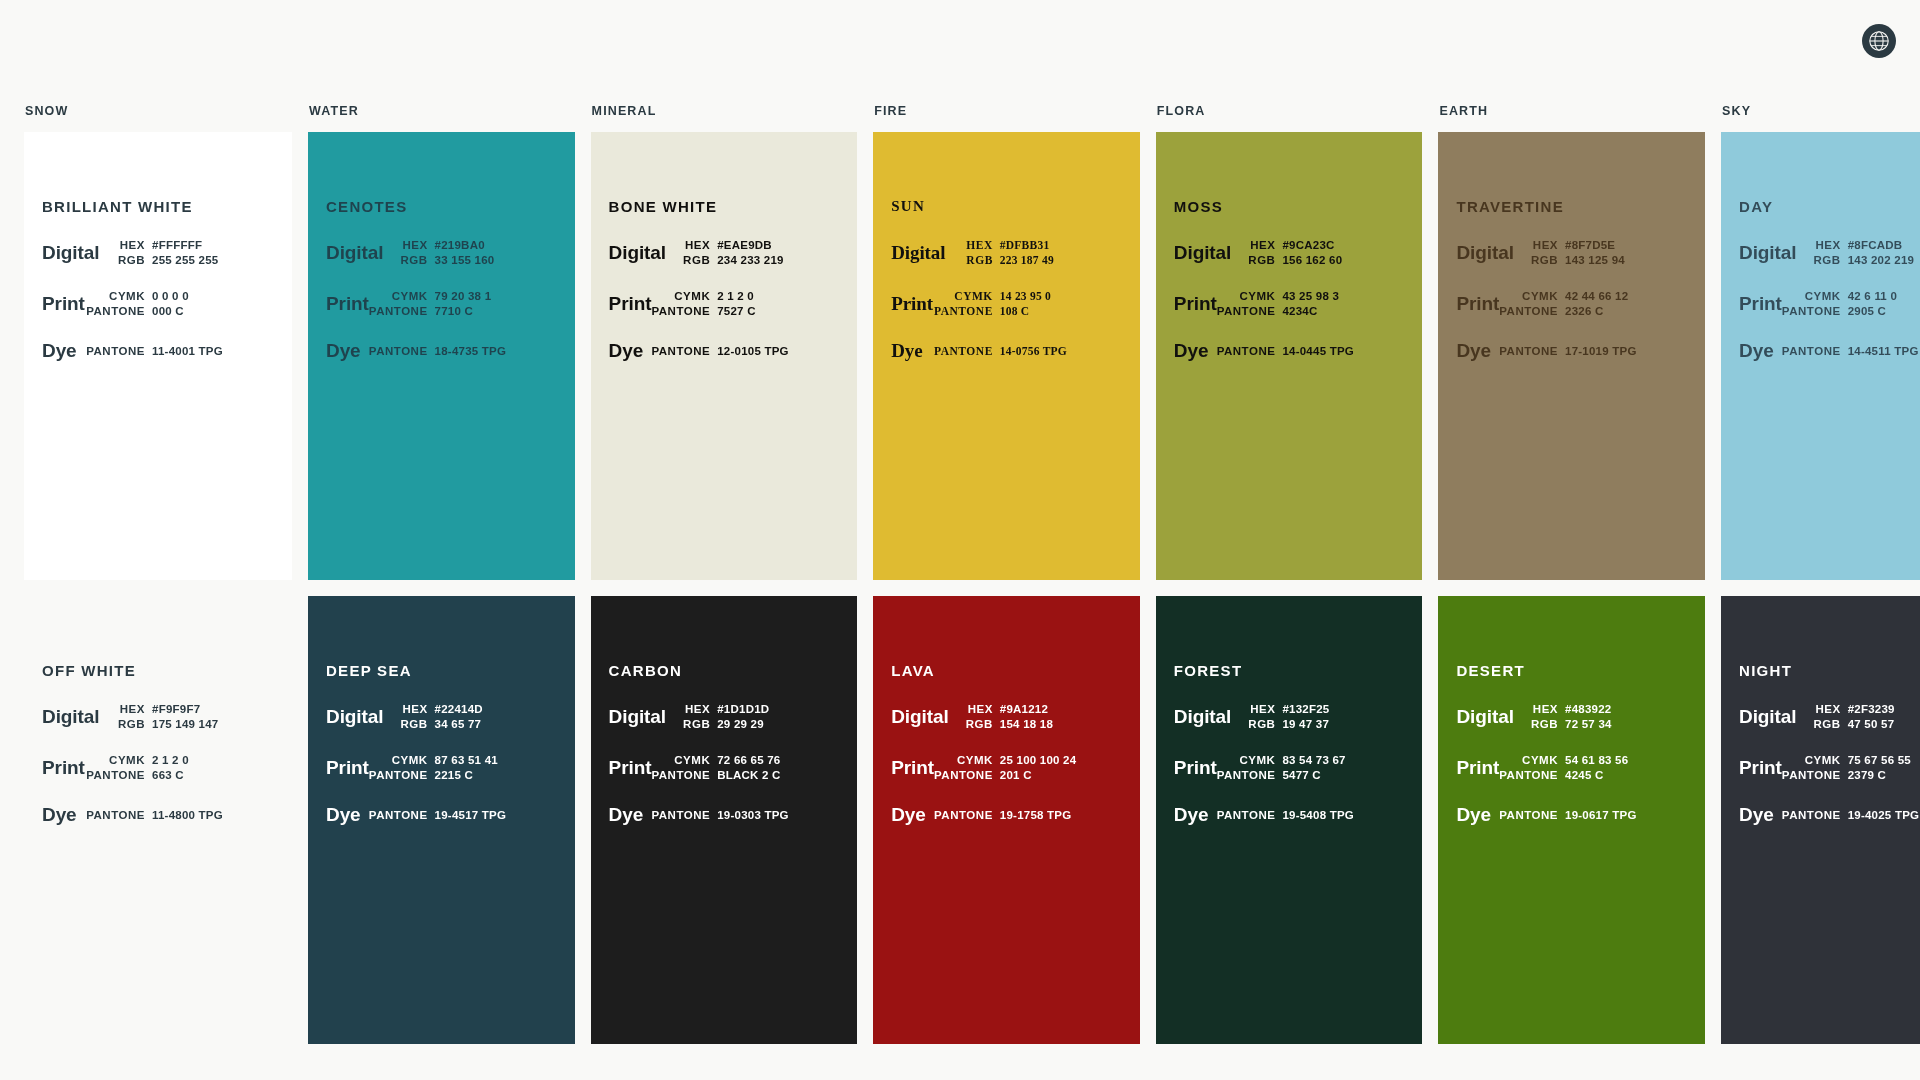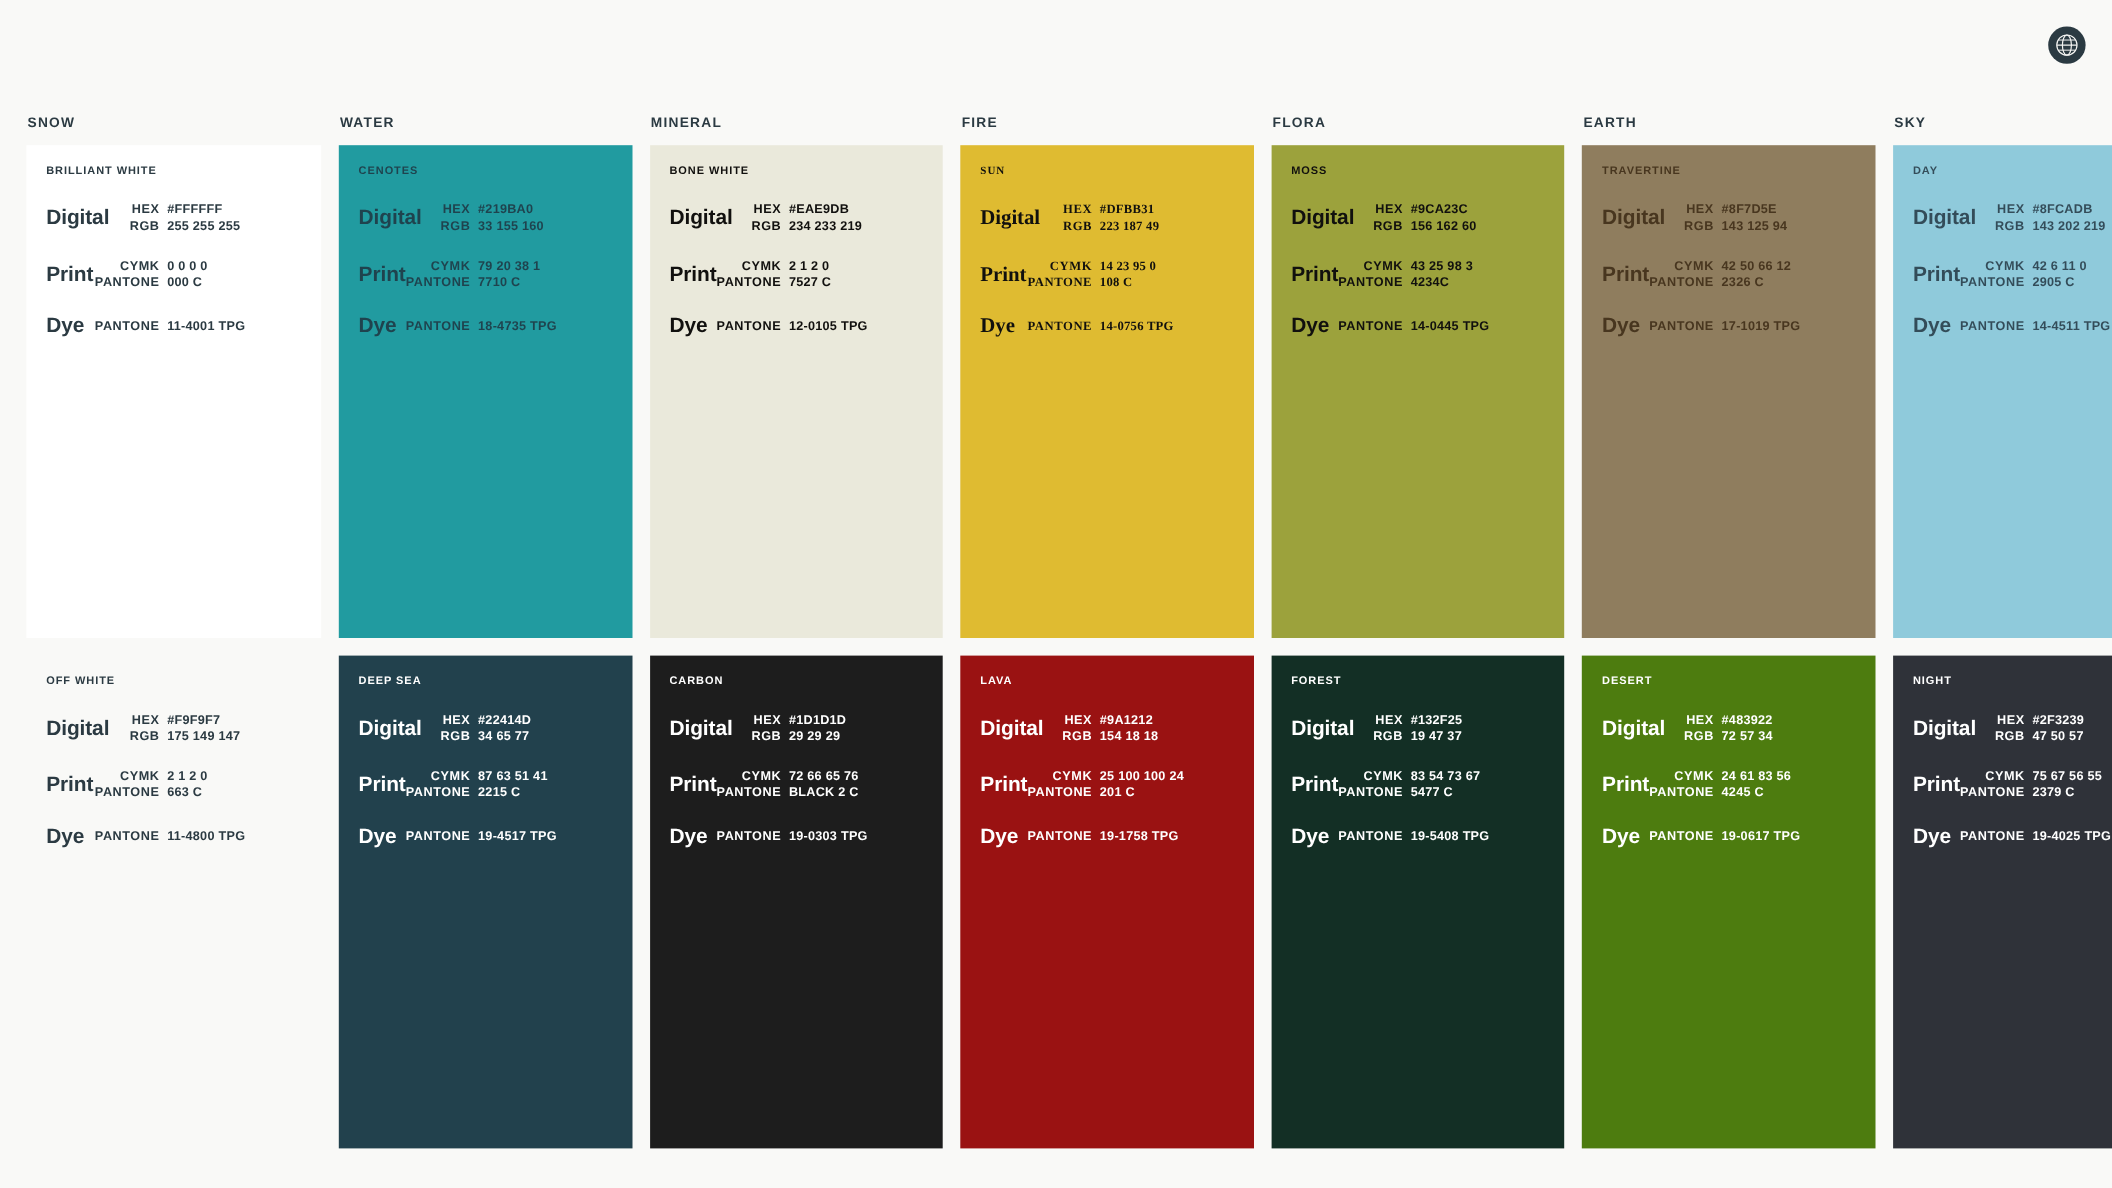--- a/index.html
+++ b/index.html
@@ -47,25 +47,26 @@
   .card {
     position: relative;
     height: 448px;
     padding: 18px 20px 0 18px;
     margin-bottom: 16px;
     overflow: hidden;
   }
   .card:last-child { margin-bottom: 0; }
 
   .card-name {
-    font-size: 10px;
+    font-size: 15px;
     font-weight: bold;
     letter-spacing: 0.085em;
     white-space: nowrap;
     margin-bottom: 24px;
+    margin-top: 48px;
   }
 
   .spec-row {
     display: flex;
     align-items: center;
     margin-bottom: 24px;
   }
   .spec-row:last-child { margin-bottom: 0; }
 
   .spec-label {
@@ -589,21 +590,21 @@
             <span class="pair-val">143 125 94</span>
           </div>
           </div>
         </div>
 
         <div class="spec-row row-print">
           <span class="spec-label">Print</span>
           <div class="spec-pairs">
             <div class="pair">
             <span class="pair-key">CYMK</span>
-            <span class="pair-val">42 50 66 12</span>
+            <span class="pair-val">42 44 66 12</span>
           </div>
             <div class="pair">
             <span class="pair-key">PANTONE</span>
             <span class="pair-val">2326 C</span>
           </div>
           </div>
         </div>
 
         <div class="spec-row row-dye">
           <span class="spec-label">Dye</span>
@@ -631,21 +632,21 @@
             <span class="pair-val">72 57 34</span>
           </div>
           </div>
         </div>
 
         <div class="spec-row row-print">
           <span class="spec-label">Print</span>
           <div class="spec-pairs">
             <div class="pair">
             <span class="pair-key">CYMK</span>
-            <span class="pair-val">24 61 83 56</span>
+            <span class="pair-val">54 61 83 56</span>
           </div>
             <div class="pair">
             <span class="pair-key">PANTONE</span>
             <span class="pair-val">4245 C</span>
           </div>
           </div>
         </div>
 
         <div class="spec-row row-dye">
           <span class="spec-label">Dye</span>

